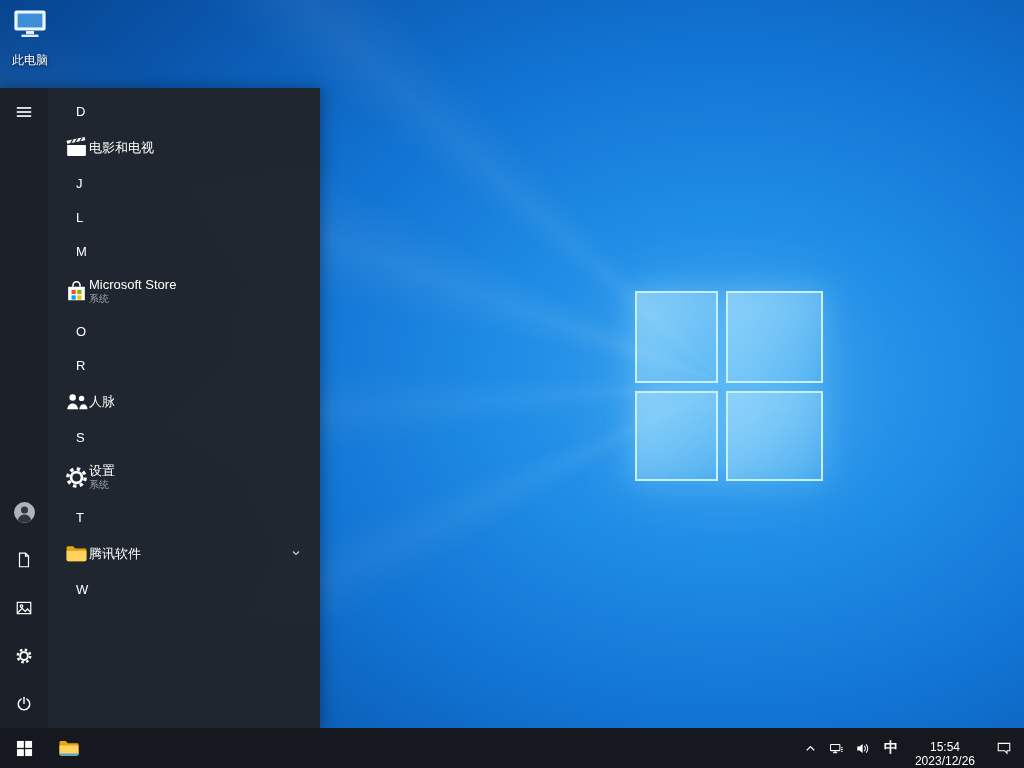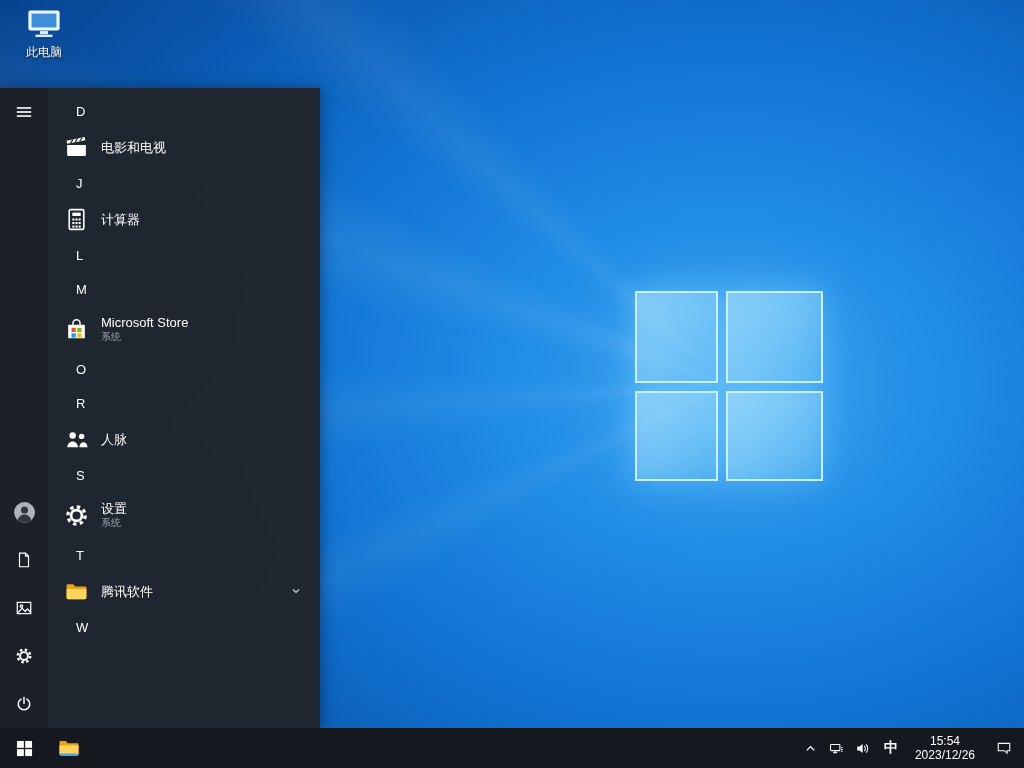--- a/index.html
+++ b/index.html
@@ -23,54 +23,54 @@
   .win-logo{position:absolute;left:635px;top:291px;width:188px;height:190px;
     filter:drop-shadow(0 0 14px rgba(150,225,255,.75)) drop-shadow(0 0 34px rgba(120,200,255,.45));}
   .pane{position:absolute;border:2px solid rgba(205,242,255,.95);
     background:linear-gradient(135deg, rgba(190,235,255,.5), rgba(120,205,245,.22));}
   .pane.tl{left:0;top:0;width:83px;height:92px}
   .pane.tr{left:91px;top:0;width:97px;height:92px}
   .pane.bl{left:0;top:100px;width:83px;height:90px}
   .pane.br{left:91px;top:100px;width:97px;height:90px}
 
   
-  .desktop-icon{position:absolute;left:12px;top:8px;width:64px;display:flex;flex-direction:column;align-items:center;gap:4px;cursor:default}
+  .desktop-icon{position:absolute;left:12px;top:8px;width:64px;display:flex;flex-direction:column;align-items:flex-start;gap:12px;cursor:default}
   .desktop-icon .icon{width:36px;height:32px}
   .desktop-icon .label{color:#fff;font-size:12px;text-shadow:0 1px 3px rgba(0,0,0,.85);text-align:center}
 
   
   .start-menu{position:absolute;left:0;top:88px;bottom:40px;width:320px;display:flex;
     background:rgba(33,37,44,.975);box-shadow:2px 0 14px rgba(0,0,0,.35)}
   .rail{width:48px;display:flex;flex-direction:column;justify-content:space-between;background:rgba(0,0,0,.12)}
   .rail-btn{width:48px;height:48px;display:flex;align-items:center;justify-content:center;cursor:pointer}
   .rail-btn .icon{width:18px;height:18px}
   .rail-btn .icon.big{width:25px;height:25px}
 
   .app-list{flex:1;padding-top:6px;overflow:hidden}
   .letter{height:34px;display:flex;align-items:center;padding-left:28px;color:#fff;font-size:13px;cursor:pointer}
-  .app-row{height:38px;display:flex;align-items:center;padding-left:16px;color:#fff;gap:12px;cursor:pointer}
+  .app-row{height:38px;display:flex;align-items:center;padding-left:16px;color:#fff;cursor:pointer}
   .app-row.two-line{height:46px}
   .app-icon{width:25px;height:25px;flex:0 0 25px}
   .app-name{font-size:13px;line-height:15px;white-space:nowrap}
   .app-sub{font-size:10px;color:#9aa2ab;line-height:13px}
   .chev{width:12px;height:12px;margin-left:auto;margin-right:18px;flex:0 0 12px}
 
   
   .taskbar{position:absolute;left:0;right:0;bottom:0;height:40px;background:#15191f;display:flex;align-items:stretch;color:#fff;z-index:5}
   .tb-btn{display:flex;align-items:center;justify-content:center;cursor:pointer}
   .tb-btn.start{width:48px}
   .tb-btn.start .icon{width:17px;height:17px}
   .tb-btn.app{width:42px}
   .tb-btn.app .icon{width:24px;height:24px}
   .tb-spacer{flex:1}
   .tray{display:flex;align-items:stretch}
   .tray-btn{width:26px;display:flex;align-items:center;justify-content:center;cursor:pointer}
   .tray-btn .icon{width:15px;height:15px}
   .ime{width:30px;display:flex;align-items:center;justify-content:center;font-size:14px;font-weight:bold;cursor:pointer}
-  .clock{display:flex;flex-direction:column;align-items:center;justify-content:center;font-size:12px;line-height:14px;padding:0 9px;cursor:pointer}
+  .clock{display:flex;flex-direction:column;align-items:center;justify-content:flex-end;font-size:12px;line-height:14px;padding:0 9px;cursor:pointer}
   .action-center{width:40px;display:flex;align-items:center;justify-content:center;cursor:pointer}
   .action-center .icon{width:16px;height:16px}
 </style>
 </head>
 <body>
 
 <div class="wallpaper"></div>
 <div class="beams"></div>
 <div class="win-logo">
   <div class="pane tl"></div>
@@ -166,42 +166,20 @@
               </g>
             </svg>
           </span>
           <div>
             <div class="app-name">电影和电视</div>
           </div>
         </div>
       </div>
       <div class="section">
         <div class="letter">J</div>
-        <div class="app-row">
-          <span class="icon app-icon">
-            <svg viewBox="0 0 24 24">
-              <rect x="5" y="2.5" width="14" height="19" rx="1.4" fill="none" stroke="#fff" stroke-width="1.5"></rect>
-              <rect x="8" y="5.4" width="8" height="3.2" fill="#fff"></rect>
-              <g fill="#fff">
-                <rect x="8" y="11" width="2" height="2"></rect>
-                <rect x="11" y="11" width="2" height="2"></rect>
-                <rect x="14" y="11" width="2" height="2"></rect>
-                <rect x="8" y="14.4" width="2" height="2"></rect>
-                <rect x="11" y="14.4" width="2" height="2"></rect>
-                <rect x="14" y="14.4" width="2" height="2"></rect>
-                <rect x="8" y="17.8" width="2" height="2"></rect>
-                <rect x="11" y="17.8" width="2" height="2"></rect>
-                <rect x="14" y="17.8" width="2" height="2"></rect>
-              </g>
-            </svg>
-          </span>
-          <div>
-            <div class="app-name">计算器</div>
-          </div>
-        </div>
       </div>
       <div class="section">
         <div class="letter">L</div>
       </div>
       <div class="section">
         <div class="letter">M</div>
         <div class="app-row two-line">
           <span class="icon app-icon">
             <svg viewBox="0 0 24 24">
               <path d="M8.6 7.5V6a3.4 3.4 0 0 1 6.8 0v1.5" fill="none" stroke="#fff" stroke-width="1.5"></path>

